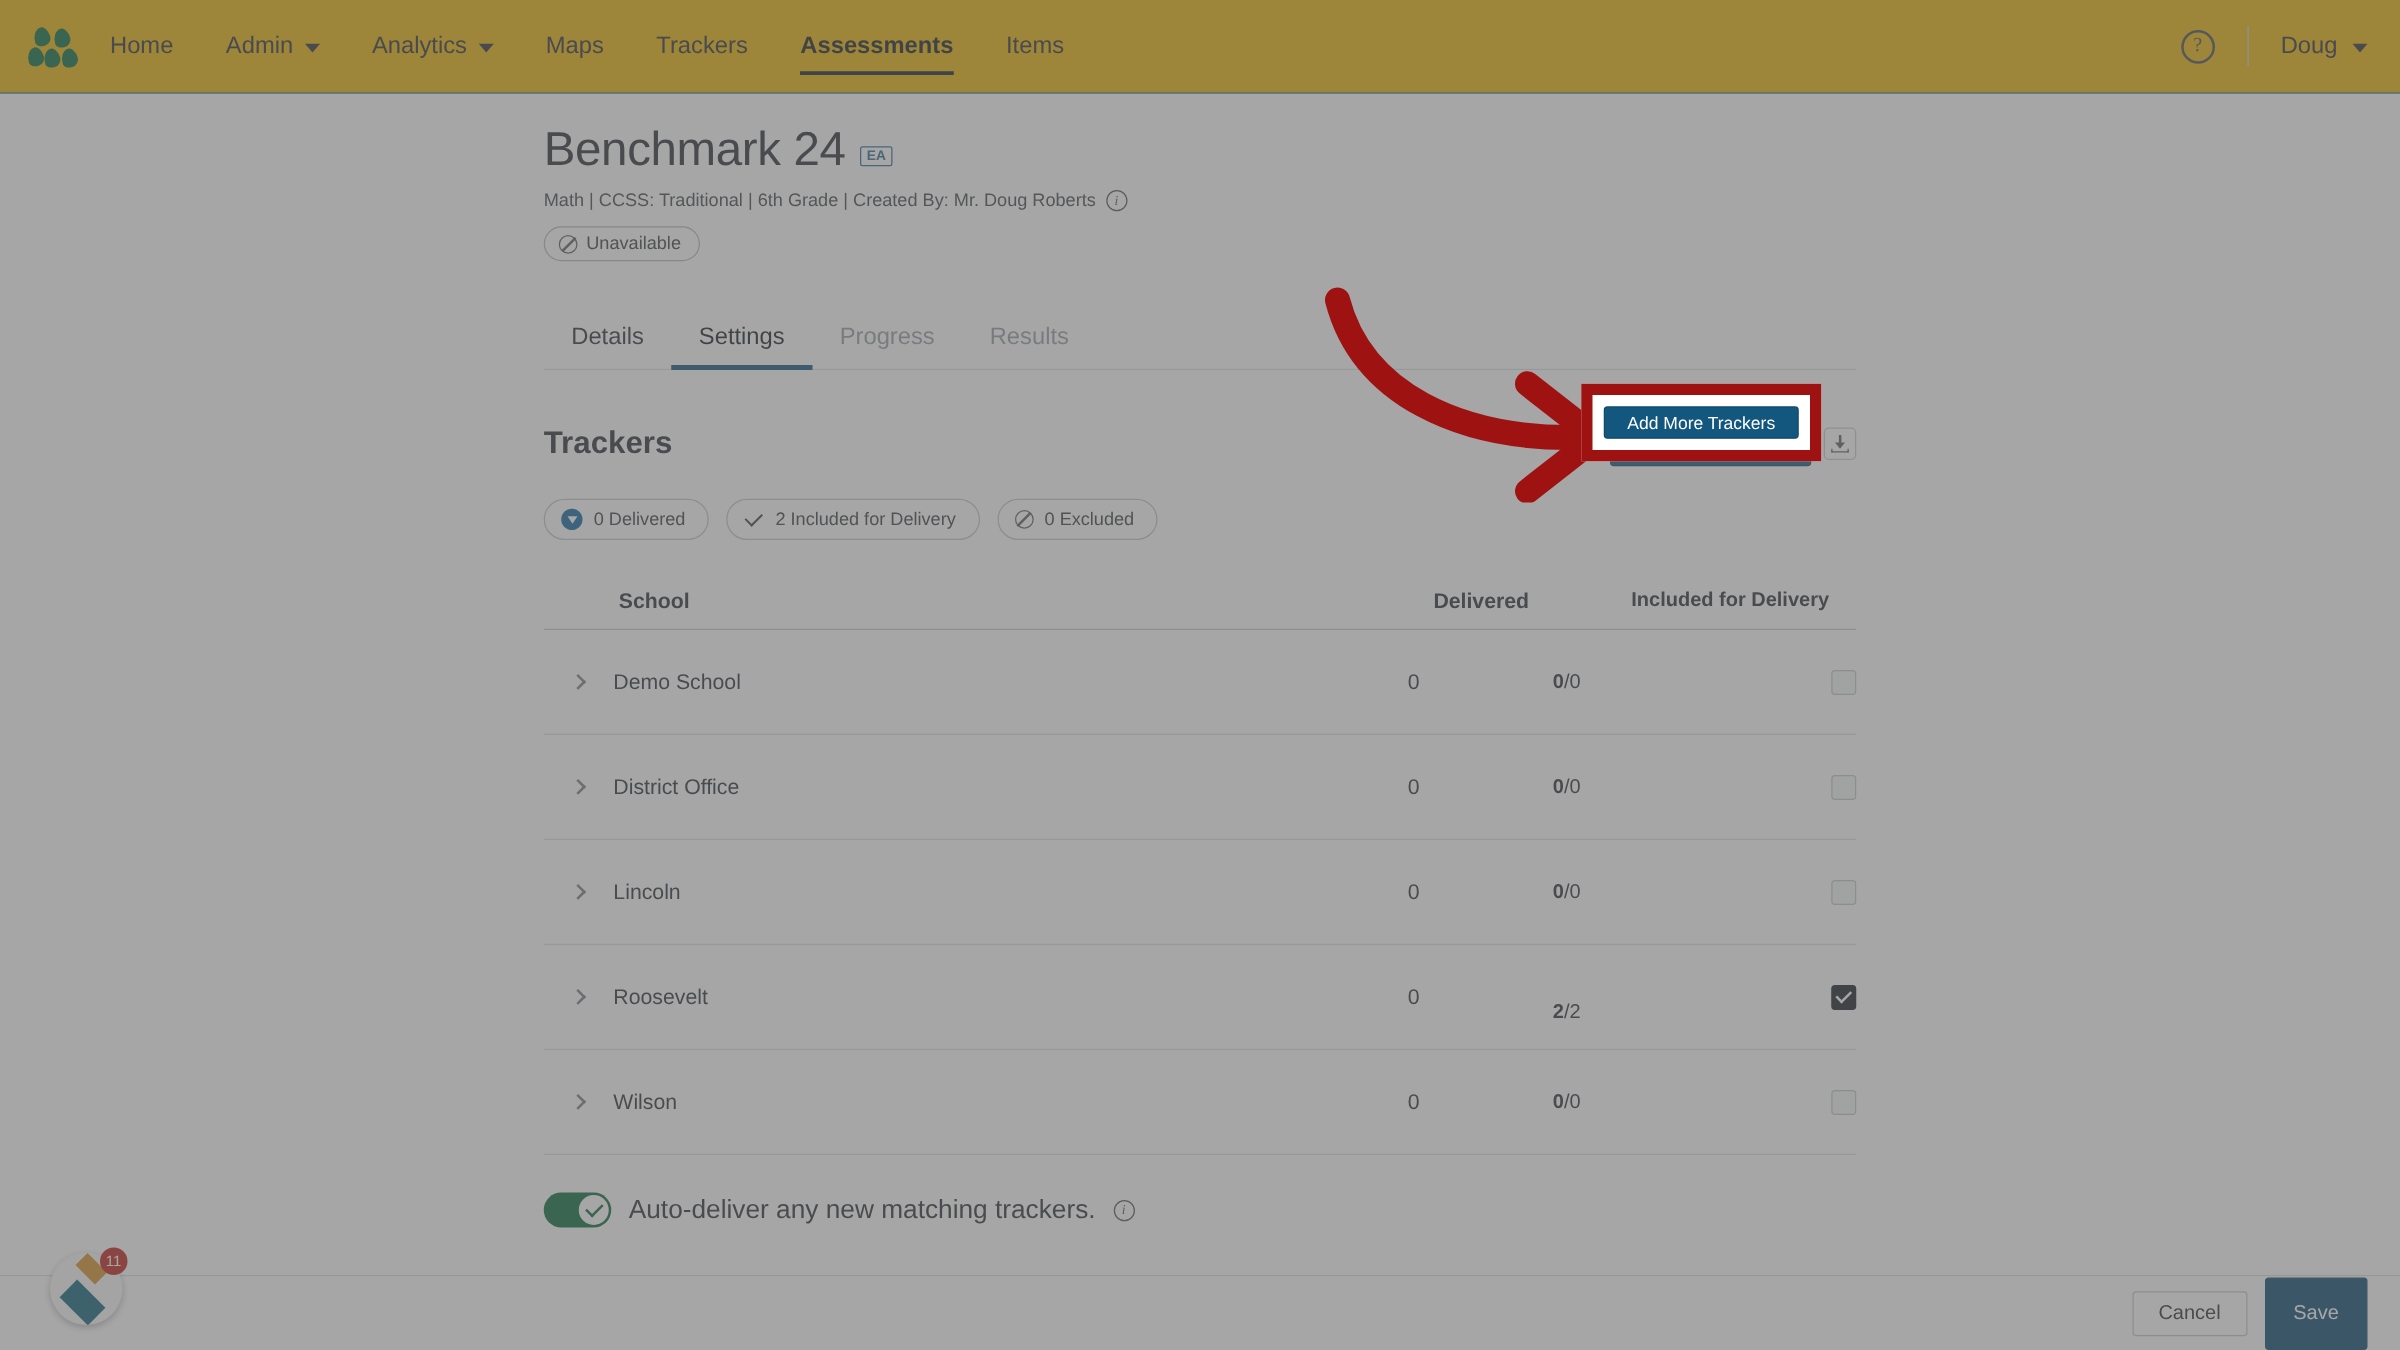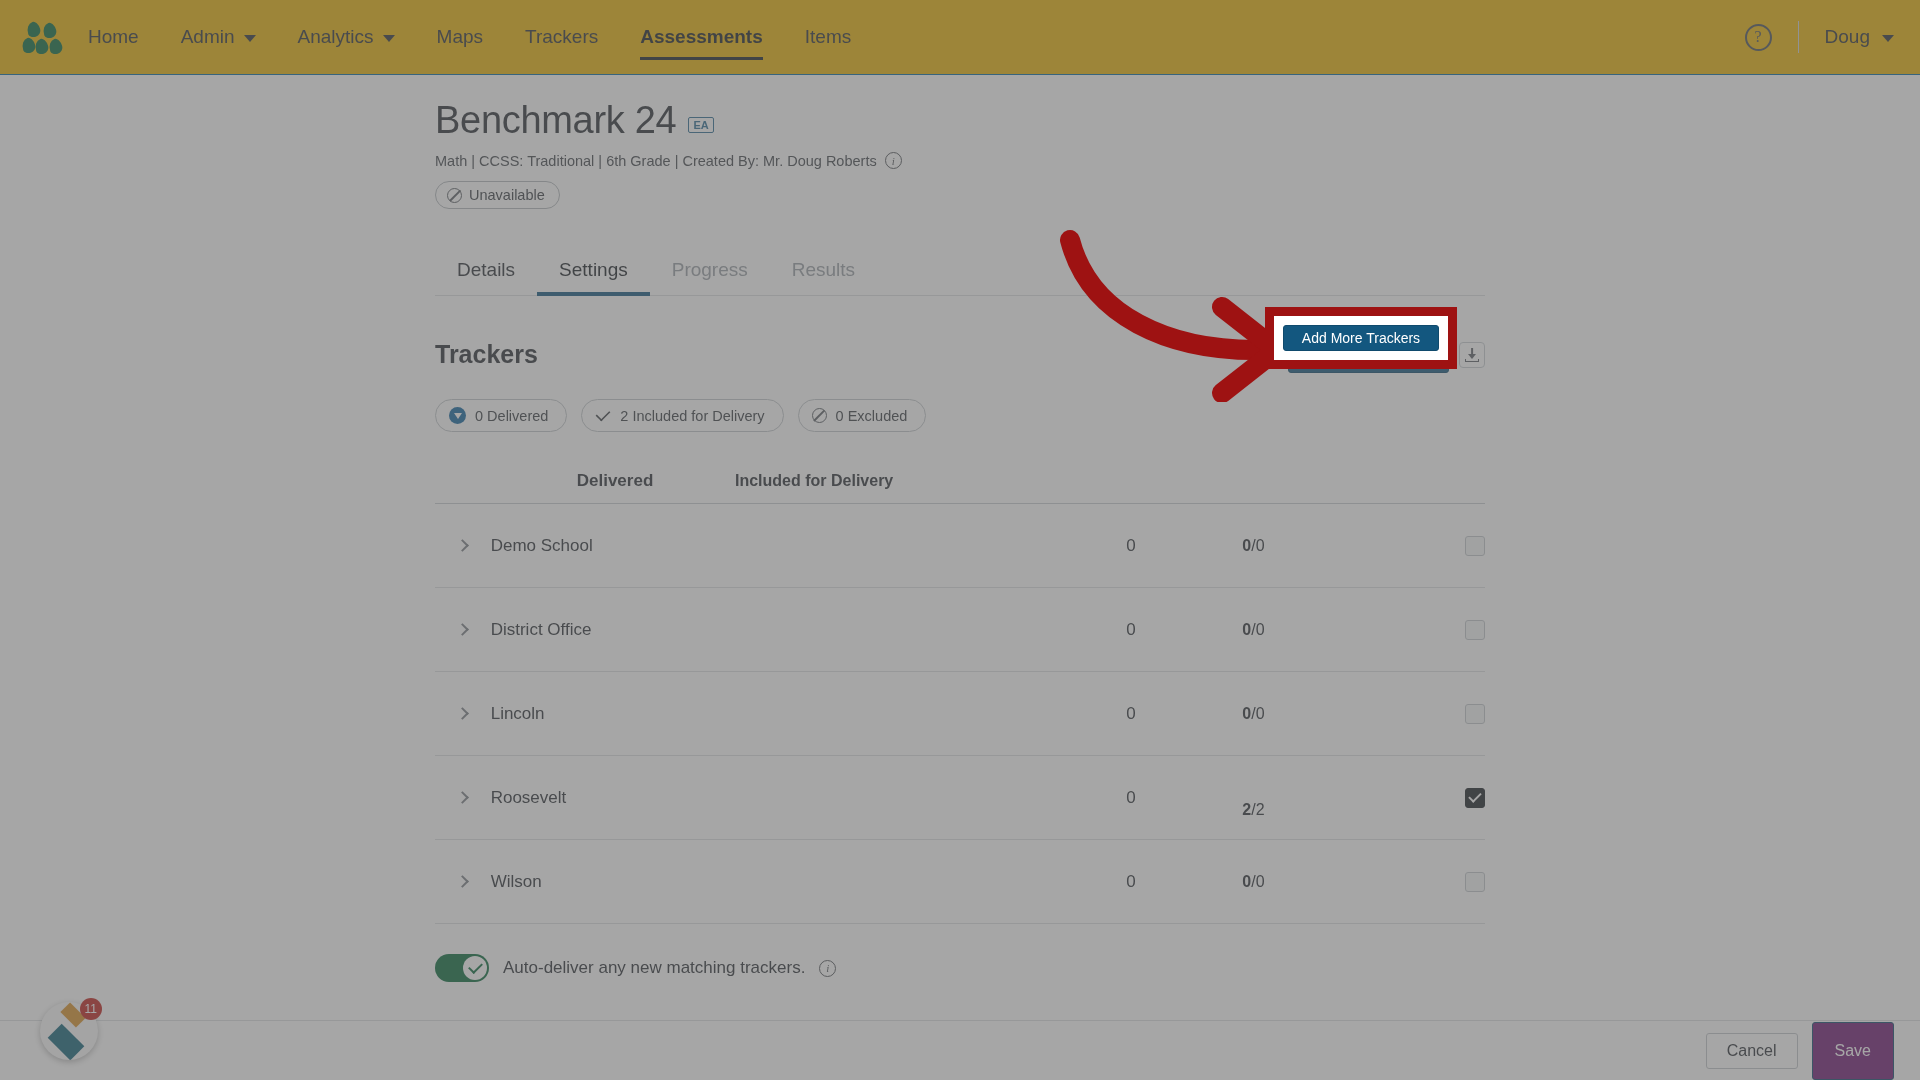--- a/index.html
+++ b/index.html
@@ -217,35 +217,35 @@
   .toggle .knob {
     position: absolute; right: 2px; top: 2px; width: 24px; height: 24px;
     border-radius: 50%; background: #fff;
     display: flex; align-items: center; justify-content: center;
   }
   .toggle .knob::after {
     content: ""; width: 11px; height: 6px;
     border-left: 2px solid #0a6b3d; border-bottom: 2px solid #0a6b3d;
     transform: rotate(-45deg) translate(1px,-1px);
   }
-  #auto-deliver-label { font-size: 17px; color: #2c3137; }
+  #auto-deliver-label { font-size: 21px; color: #2c3137; }
 
   
   #bottom-bar {
     position: absolute; left: 0; bottom: 0; width: 1920px; height: 60px;
     background: #ffffff; border-top: 1px solid #dcdfe2;
     display: flex; align-items: center; justify-content: flex-end;
     padding-right: 26px; gap: 14px; z-index: 40;
   }
   .ghost-btn {
     border: 1px solid #c2c7cb; background: transparent; color: #2c3137;
     font-size: 16px; padding: 8px 20px; border-radius: 3px; cursor: pointer;
   }
   .save-btn {
-    border: 1px solid #0f4a6d; background: #701a75; color: #fff;
+    border: 1px solid #0f4a6d; background: #0c4a6e; color: #fff;
     font-size: 16px; padding: 19px 22px; border-radius: 3px; cursor: pointer;
   }
 
   
   #chat-widget {
     position: absolute; left: 40px; bottom: 20px; width: 58px; height: 58px;
     z-index: 45; cursor: pointer;
   }
   #chat-circle {
     width: 58px; height: 58px; border-radius: 50%; background: #fafafa;
@@ -391,20 +391,21 @@
         </div>
         <div class="chip">
           <span class="ban-icon"></span>
           <span>0 Excluded</span>
         </div>
       </div>
 
       <div id="trackers-table">
         <div class="trow head">
           <div class="c-chev"></div>
+          <div class="c-school">School</div>
           <div class="c-delivered">Delivered</div>
           <div class="c-included" style="width:auto;white-space:nowrap;">Included for Delivery</div>
           <div class="c-check"></div>
         </div>
 
         <div class="trow">
           <div class="c-chev">
               <span class="chev"></span>
             </div>
           <div class="c-school">Demo School</div>

